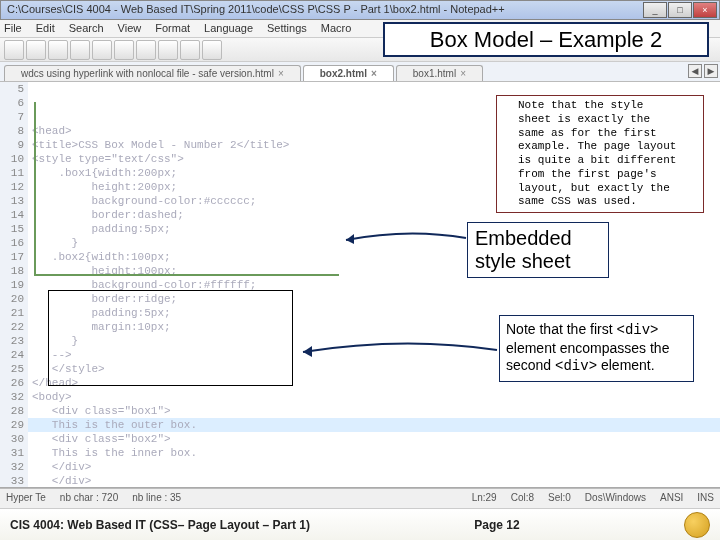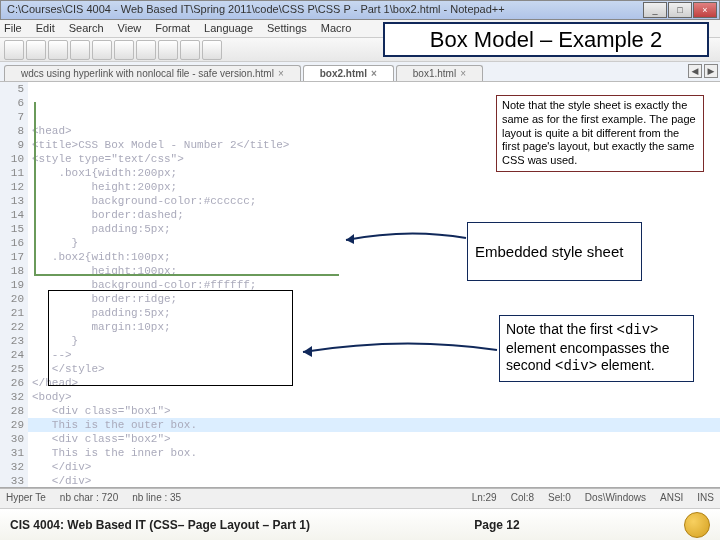--- a/index.html
+++ b/index.html
@@ -181,33 +181,34 @@
     color: #000;
   }
   .note1 {
     position: absolute;
     top: 95px;
     left: 496px;
     width: 208px;
     border: 1.5px solid #7a2a2a;
     background: #fff;
     font-size: 11px;
-    padding: 3px 5px;
+    padding: 3px 21px;
     color: #000;
     line-height: 1.25;
+    font-family: Liberation Mono, monospace;
   }
   .note2 {
     position: absolute;
     top: 222px;
     left: 467px;
-    width: 175px;
+    width: 142px;
     border: 1.5px solid #10285a;
     background: #fff;
-    font-size: 15px;
-    padding: 20px 7px;
+    font-size: 20px;
+    padding: 4px 7px;
     color: #000;
   }
   .note3 {
     position: absolute;
     top: 315px;
     left: 499px;
     width: 195px;
     border: 1.5px solid #10285a;
     background: #fff;
     font-size: 14px;

